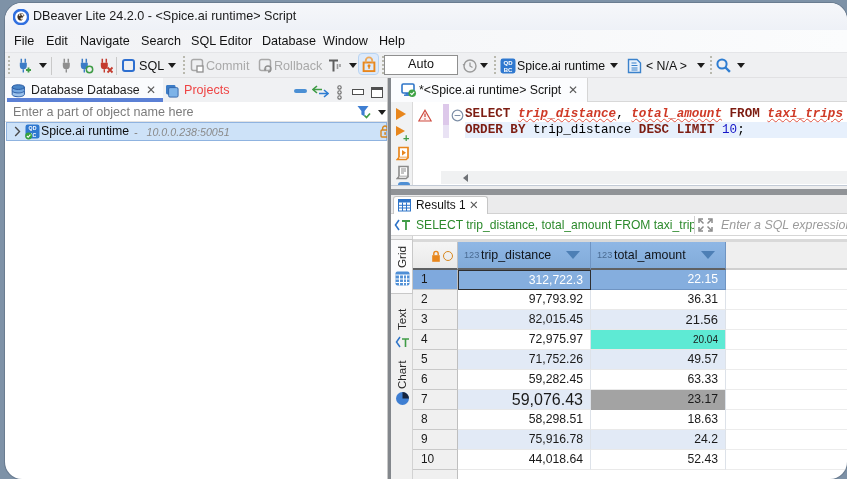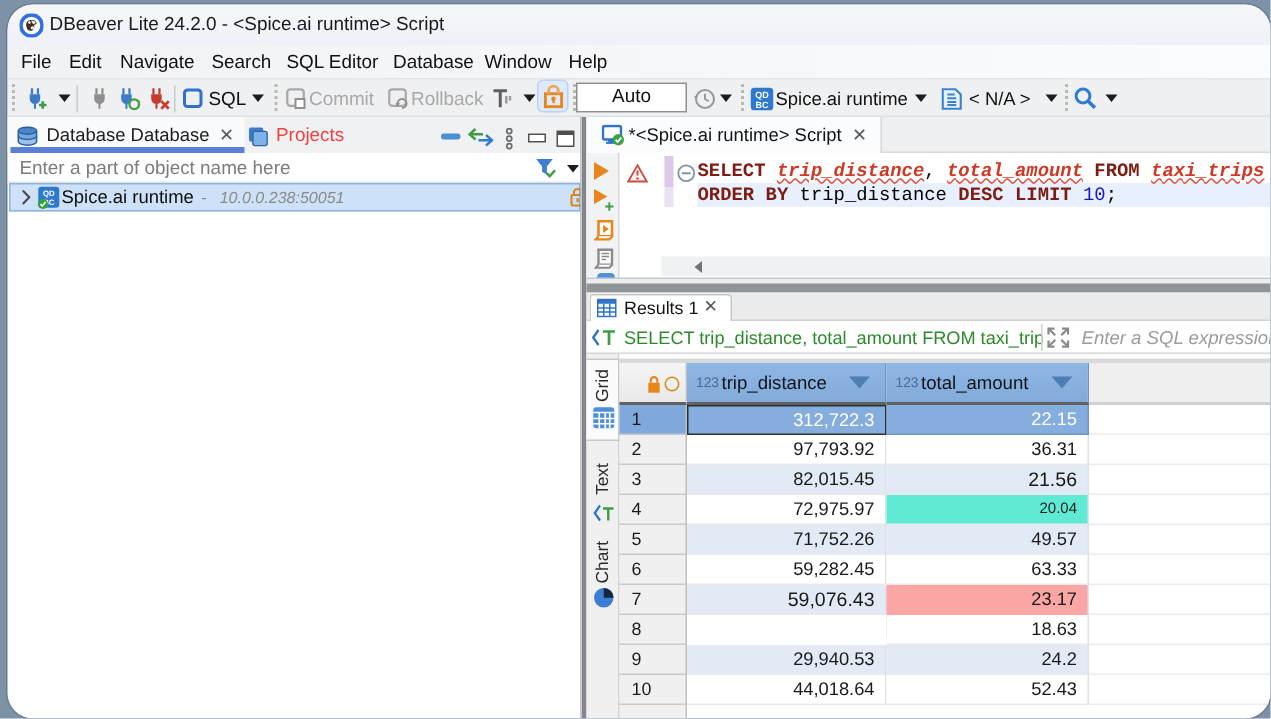--- a/index.html
+++ b/index.html
@@ -377,28 +377,29 @@
 <div style="position:absolute;left:721px;top:346px;width:121px;height:1px;background:#ececec;"></div>
 <div style="position:absolute;left:408px;top:347px;width:45px;height:20px;background:#f0f0f0;border-right:1px solid #bfbfbf;border-bottom:1px solid #c9c9c9;box-sizing:border-box;color:#1a1a1a;font-size:11.9px;line-height:19px;padding-left:8px;">5</div>
 <div style="position:absolute;left:453px;top:347px;width:133px;height:20px;background:#e2eaf6;border-right:1px solid #dde2e9;border-bottom:1px solid #e9e9e9;box-sizing:border-box;color:#1a1a1a;font-size:12.2px;line-height:19px;text-align:right;padding-right:7px;">71,752.26</div>
 <div style="position:absolute;left:586px;top:347px;width:135px;height:20px;background:#e2eaf6;border-right:1px solid #dde2e9;border-bottom:1px solid #e9e9e9;box-sizing:border-box;color:#1a1a1a;font-size:12.2px;line-height:19px;text-align:right;padding-right:7px;">49.57</div>
 <div style="position:absolute;left:721px;top:366px;width:121px;height:1px;background:#ececec;"></div>
 <div style="position:absolute;left:408px;top:367px;width:45px;height:20px;background:#f0f0f0;border-right:1px solid #bfbfbf;border-bottom:1px solid #c9c9c9;box-sizing:border-box;color:#1a1a1a;font-size:11.9px;line-height:19px;padding-left:8px;">6</div>
 <div style="position:absolute;left:453px;top:367px;width:133px;height:20px;background:#ffffff;border-right:1px solid #dde2e9;border-bottom:1px solid #e9e9e9;box-sizing:border-box;color:#1a1a1a;font-size:12.2px;line-height:19px;text-align:right;padding-right:7px;">59,282.45</div>
 <div style="position:absolute;left:586px;top:367px;width:135px;height:20px;background:#ffffff;border-right:1px solid #dde2e9;border-bottom:1px solid #e9e9e9;box-sizing:border-box;color:#1a1a1a;font-size:12.2px;line-height:19px;text-align:right;padding-right:7px;">63.33</div>
 <div style="position:absolute;left:721px;top:386px;width:121px;height:1px;background:#ececec;"></div>
 <div style="position:absolute;left:408px;top:387px;width:45px;height:20px;background:#f0f0f0;border-right:1px solid #bfbfbf;border-bottom:1px solid #c9c9c9;box-sizing:border-box;color:#1a1a1a;font-size:11.9px;line-height:19px;padding-left:8px;">7</div>
-<div style="position:absolute;left:453px;top:387px;width:133px;height:20px;background:#e2eaf6;border-right:1px solid #dde2e9;border-bottom:1px solid #e9e9e9;box-sizing:border-box;color:#1a1a1a;font-size:13px;line-height:19px;text-align:right;padding-right:7px;">59,076.43</div>
-<div style="position:absolute;left:586px;top:387px;width:135px;height:36px;background:#fca5a5;border-right:1px solid #dde2e9;border-bottom:1px solid #e9e9e9;box-sizing:border-box;color:#1a1a1a;font-size:12.2px;line-height:19px;text-align:right;padding-right:7px;">23.17</div>
+<div style="position:absolute;left:453px;top:387px;width:133px;height:20px;background:#e2eaf6;border-right:1px solid #dde2e9;border-bottom:1px solid #e9e9e9;box-sizing:border-box;color:#1a1a1a;font-size:16px;line-height:19px;text-align:right;padding-right:7px;">59,076.43</div>
+<div style="position:absolute;left:586px;top:387px;width:135px;height:36px;background:#a3a3a3;border-right:1px solid #dde2e9;border-bottom:1px solid #e9e9e9;box-sizing:border-box;color:#1a1a1a;font-size:12.2px;line-height:19px;text-align:right;padding-right:7px;">23.17</div>
 <div style="position:absolute;left:721px;top:406px;width:121px;height:1px;background:#ececec;"></div>
 <div style="position:absolute;left:408px;top:407px;width:45px;height:20px;background:#f0f0f0;border-right:1px solid #bfbfbf;border-bottom:1px solid #c9c9c9;box-sizing:border-box;color:#1a1a1a;font-size:11.9px;line-height:19px;padding-left:8px;">8</div>
+<div style="position:absolute;left:453px;top:407px;width:133px;height:20px;background:#ffffff;border-right:1px solid #dde2e9;border-bottom:1px solid #e9e9e9;box-sizing:border-box;color:#1a1a1a;font-size:12.2px;line-height:19px;text-align:right;padding-right:7px;">58,298.51</div>
 <div style="position:absolute;left:586px;top:407px;width:135px;height:20px;background:#ffffff;border-right:1px solid #dde2e9;border-bottom:1px solid #e9e9e9;box-sizing:border-box;color:#1a1a1a;font-size:12.2px;line-height:19px;text-align:right;padding-right:7px;">18.63</div>
 <div style="position:absolute;left:721px;top:426px;width:121px;height:1px;background:#ececec;"></div>
 <div style="position:absolute;left:408px;top:427px;width:45px;height:20px;background:#f0f0f0;border-right:1px solid #bfbfbf;border-bottom:1px solid #c9c9c9;box-sizing:border-box;color:#1a1a1a;font-size:11.9px;line-height:19px;padding-left:8px;">9</div>
-<div style="position:absolute;left:453px;top:427px;width:133px;height:20px;background:#e2eaf6;border-right:1px solid #dde2e9;border-bottom:1px solid #e9e9e9;box-sizing:border-box;color:#1a1a1a;font-size:12.2px;line-height:19px;text-align:right;padding-right:7px;">29,940.53</div>
+<div style="position:absolute;left:453px;top:427px;width:133px;height:20px;background:#e2eaf6;border-right:1px solid #dde2e9;border-bottom:1px solid #e9e9e9;box-sizing:border-box;color:#1a1a1a;font-size:12.2px;line-height:19px;text-align:right;padding-right:7px;">75,916.78</div>
 <div style="position:absolute;left:586px;top:427px;width:135px;height:20px;background:#e2eaf6;border-right:1px solid #dde2e9;border-bottom:1px solid #e9e9e9;box-sizing:border-box;color:#1a1a1a;font-size:12.2px;line-height:19px;text-align:right;padding-right:7px;">24.2</div>
 <div style="position:absolute;left:721px;top:446px;width:121px;height:1px;background:#ececec;"></div>
 <div style="position:absolute;left:408px;top:447px;width:45px;height:20px;background:#f0f0f0;border-right:1px solid #bfbfbf;border-bottom:1px solid #c9c9c9;box-sizing:border-box;color:#1a1a1a;font-size:11.9px;line-height:19px;padding-left:8px;">10</div>
 <div style="position:absolute;left:453px;top:447px;width:133px;height:20px;background:#ffffff;border-right:1px solid #dde2e9;border-bottom:1px solid #e9e9e9;box-sizing:border-box;color:#1a1a1a;font-size:12.2px;line-height:19px;text-align:right;padding-right:7px;">44,018.64</div>
 <div style="position:absolute;left:586px;top:447px;width:135px;height:20px;background:#ffffff;border-right:1px solid #dde2e9;border-bottom:1px solid #e9e9e9;box-sizing:border-box;color:#1a1a1a;font-size:12.2px;line-height:19px;text-align:right;padding-right:7px;">52.43</div>
 <div style="position:absolute;left:721px;top:466px;width:121px;height:1px;background:#ececec;"></div>
 <div style="position:absolute;left:408px;top:467px;width:45px;height:9px;background:#f0f0f0;border-right:1px solid #bfbfbf;box-sizing:border-box;"></div>
 </div>
 
 </body></html>

